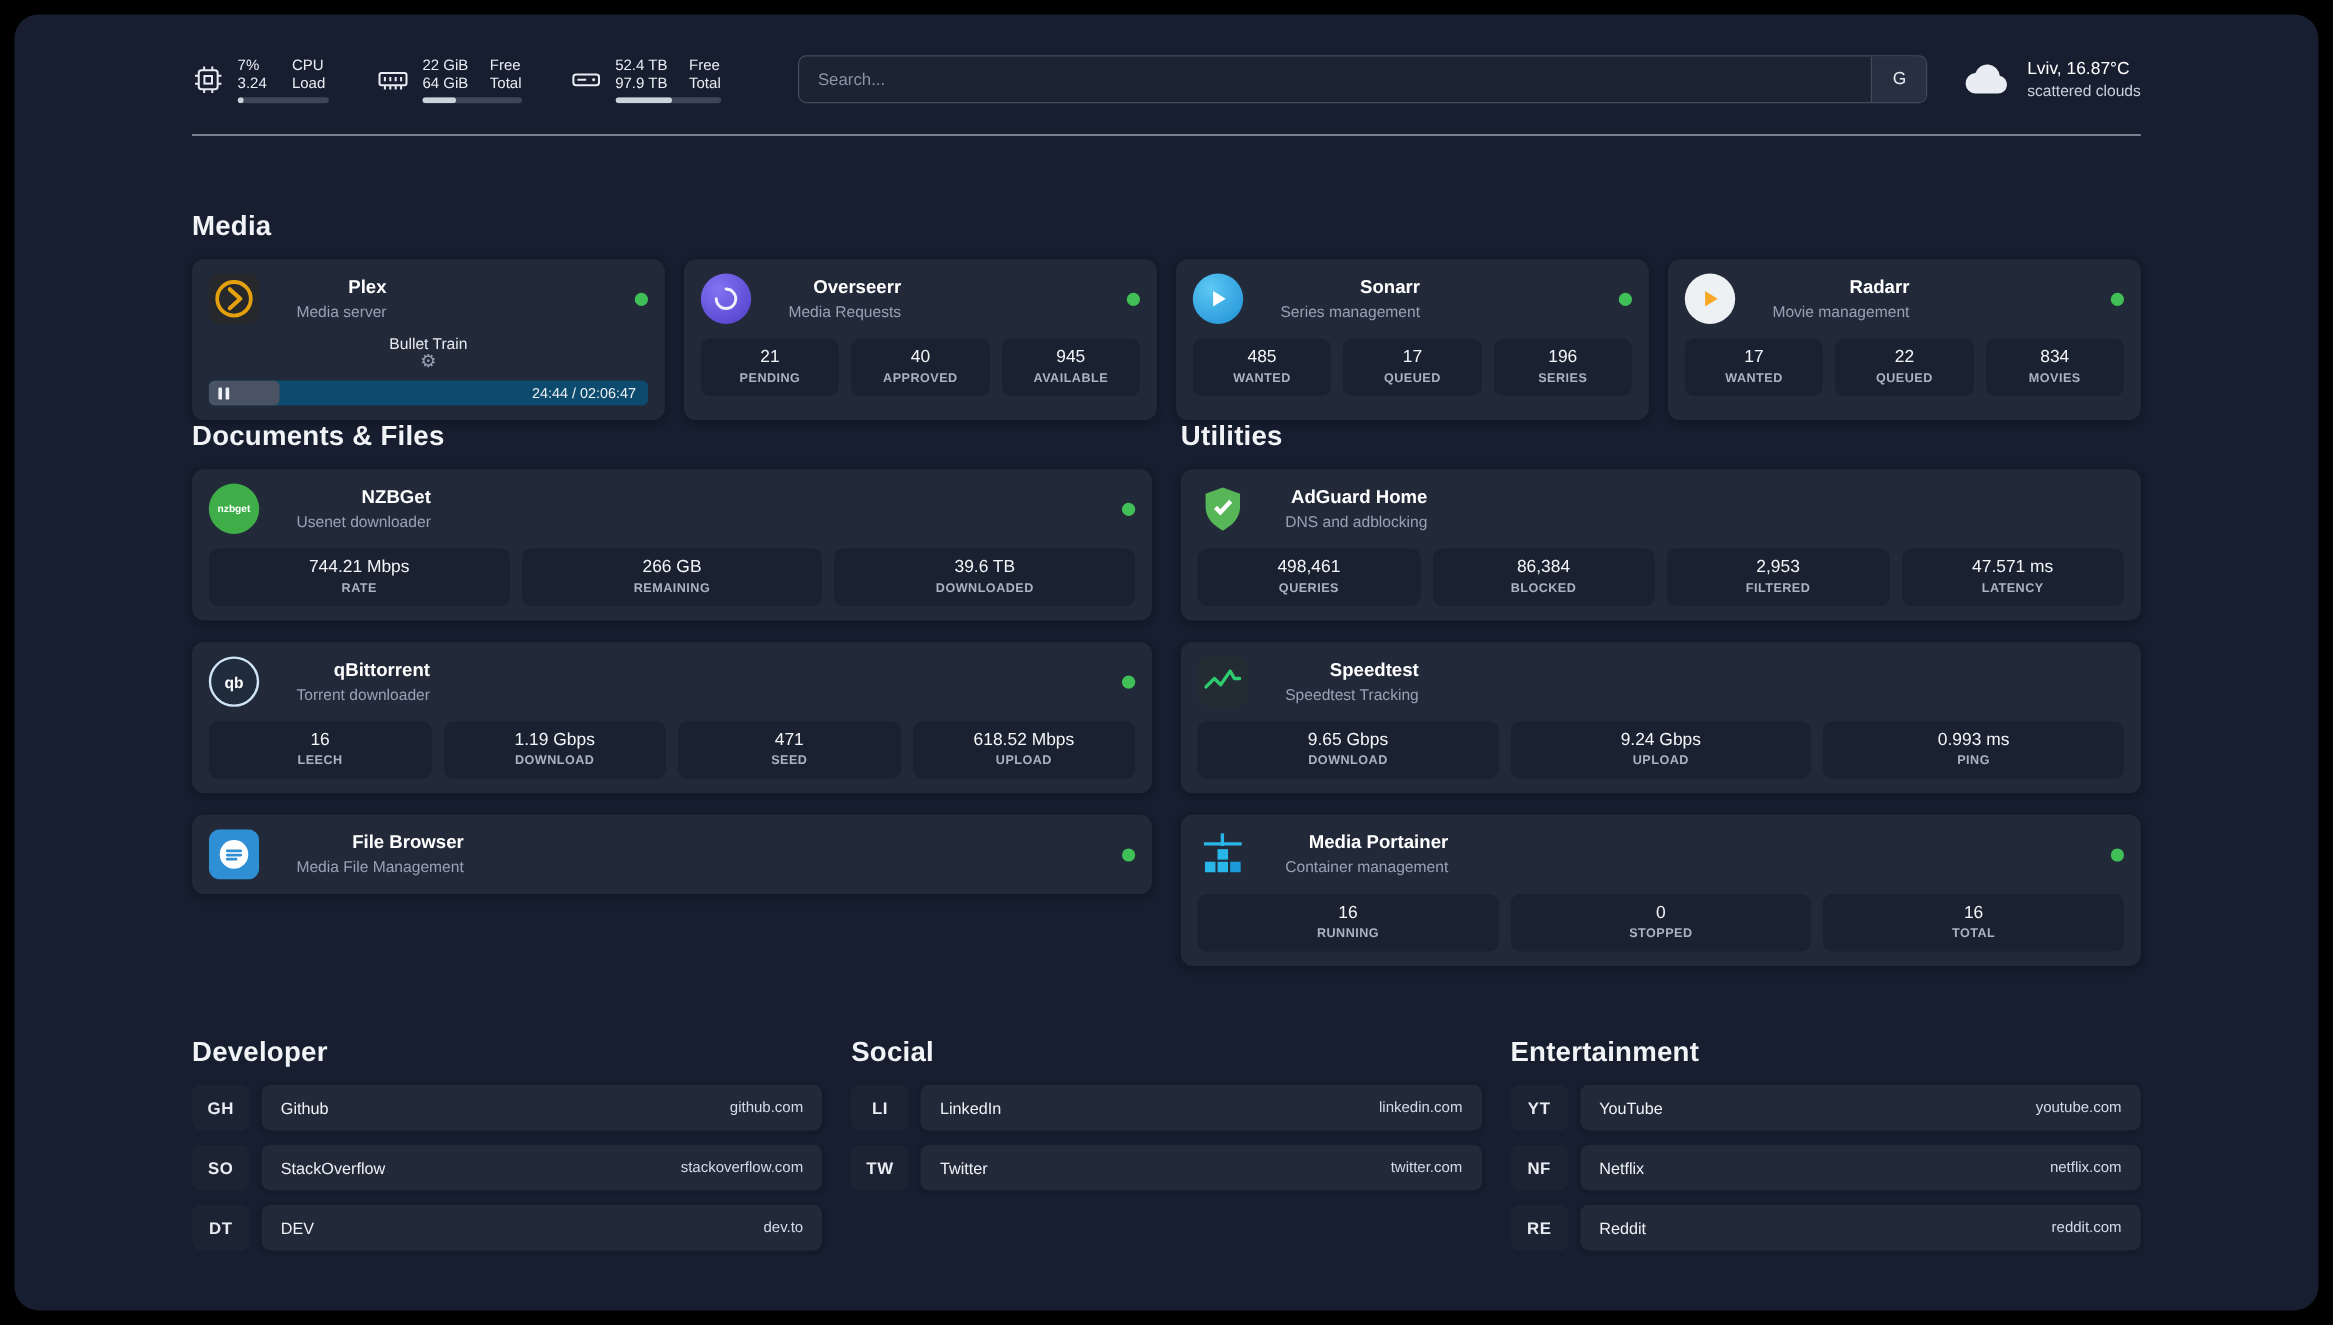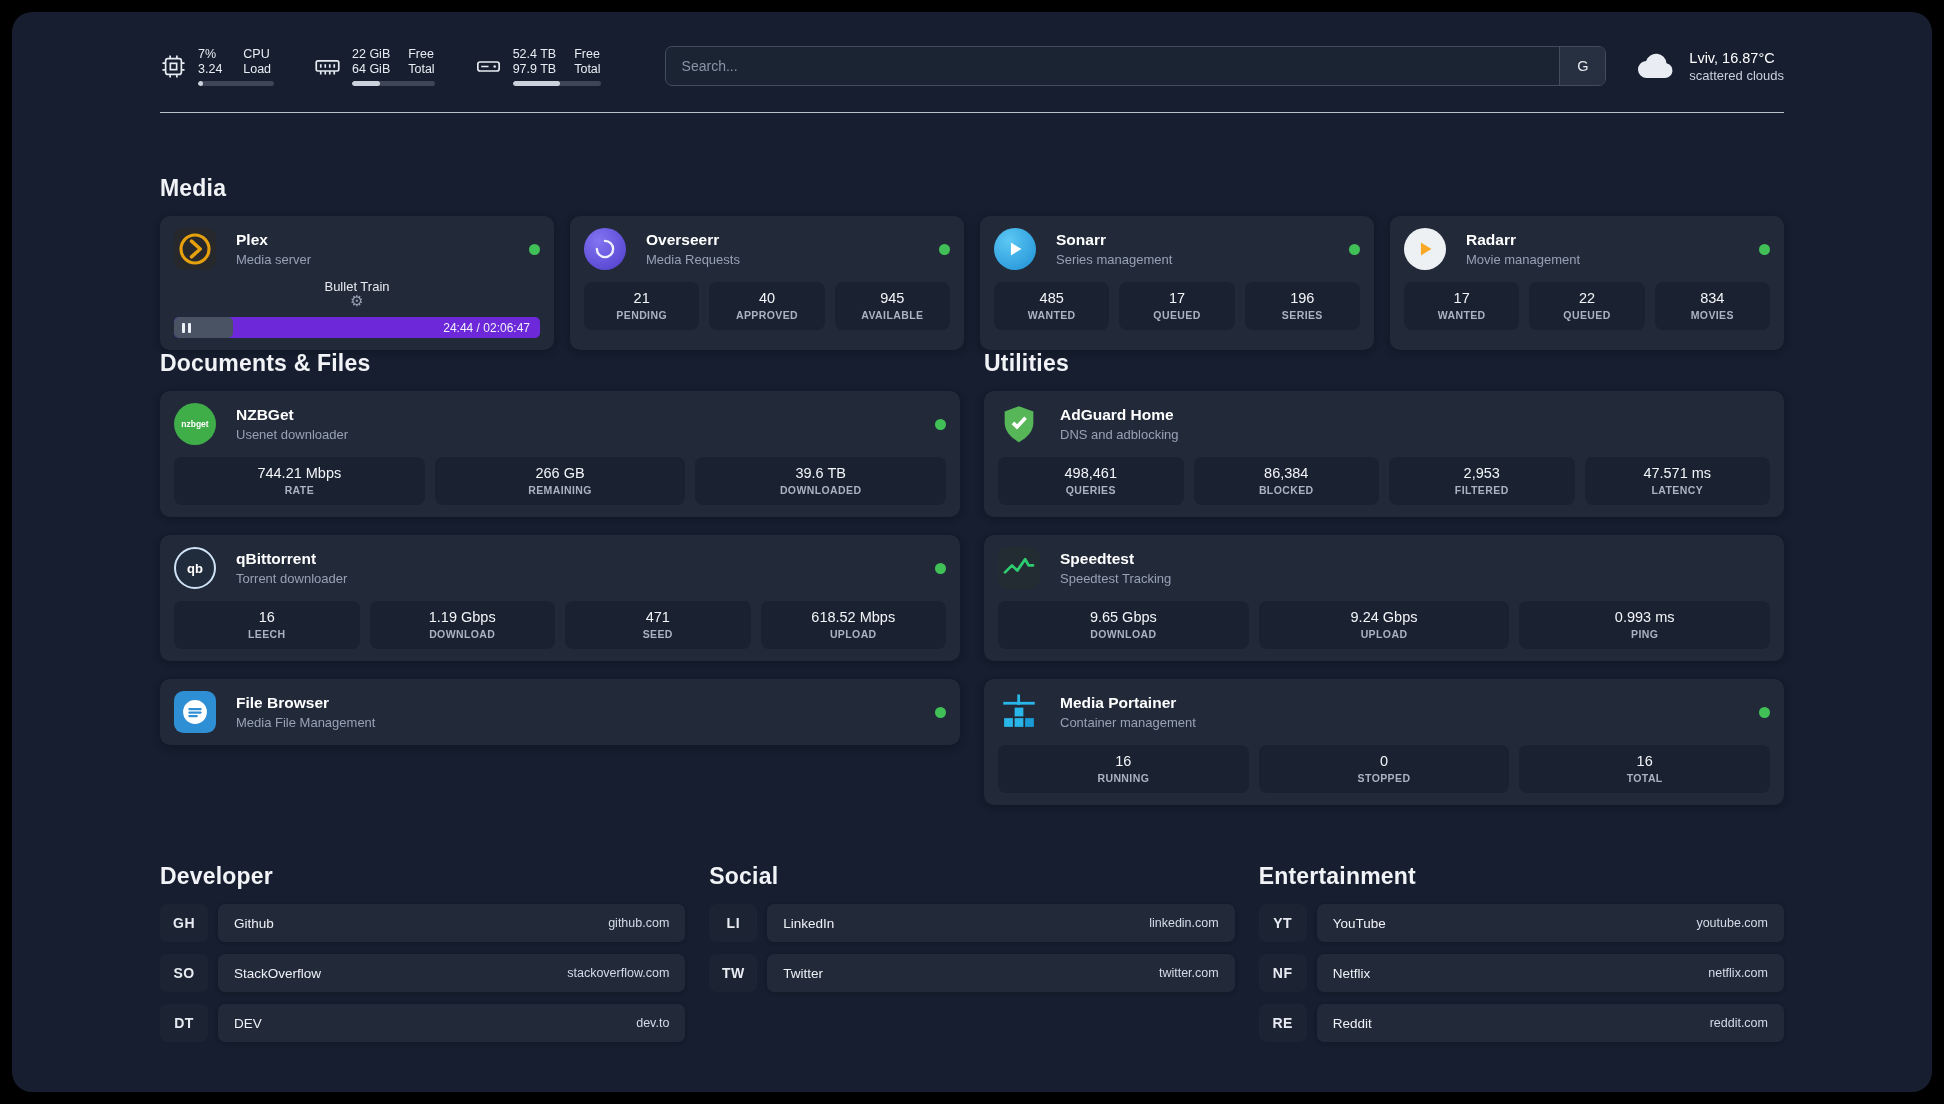--- a/index.html
+++ b/index.html
@@ -40,37 +40,37 @@
   .weather-cond{font-size:13px; color:#c9d0db; margin-top:2px;}
 
   .divider{margin-top:26px; border-top:1.5px solid #ccd2da; opacity:.9;}
 
   
   .section-title{font-size:23px; font-weight:700; color:#f1f3f6; letter-spacing:.2px; margin-bottom:14px;}
   .media-section{margin-top:62px;}
   .cards-row{display:grid; grid-template-columns:repeat(4,1fr); gap:16px;}
 
   .card{background:var(--card); border-radius:10px; padding:12px 14px; box-shadow:0 2px 8px rgba(0,0,0,.28);}
-  .card-head{display:flex; align-items:center; gap:20px;}
+  .card-head{display:flex; align-items:center; gap:31px;text-align:right;}
   .app-icon{width:42px; height:42px; flex:none; display:flex; align-items:center; justify-content:center; border-radius:9px;}
   .app-icon svg{width:100%; height:100%;}
   .app-name{font-size:15.5px; font-weight:700; color:#fff;}
   .app-sub{font-size:13px; color:var(--muted); margin-top:3px;}
   .dot{margin-left:auto; width:11px; height:11px; border-radius:50%; background:var(--green); flex:none;}
 
   .stats-row{display:flex; gap:10px; margin-top:12px;}
   .stat{flex:1; background:var(--tile); border-radius:8px; padding:8px 6px 9px; text-align:center;}
   .stat-value{font-size:14.5px; color:#f3f5f8;}
   .stat-label{font-size:10.5px; font-weight:700; color:#aab3c2; margin-top:3px; letter-spacing:.4px;}
 
   
   .player{margin-top:9px;}
   .player-top{display:flex; justify-content:space-between; align-items:center; font-size:13px; color:#e8ebf0;flex-direction:column;}
   .gear{color:#98a1b2; font-size:15px; cursor:pointer; font-family:"DejaVu Sans",sans-serif; line-height:1;}
-  .player-bar{margin-top:8px; position:relative; height:21px; background:#6d28d9; border-radius:5px; overflow:hidden;}
+  .player-bar{margin-top:8px; position:relative; height:21px; background:#0c4a6e; border-radius:5px; overflow:hidden;}
   .player-fill{position:absolute; left:0; top:0; bottom:0; background:#495363; border-radius:5px;}
   .pause{position:absolute; left:8px; top:50%; transform:translateY(-50%); display:flex; gap:3px; cursor:pointer;}
   .pause i{display:block; width:3px; height:10px; background:#eef1f5; border-radius:1px;}
   .player-time{position:absolute; right:10px; top:50%; transform:translateY(-50%); font-size:12px; color:#eef1f5;}
 
   
   .ic-plex{background:#26282b;}
   .ic-overseerr{background:radial-gradient(circle at 35% 30%,#8274f2,#4f3cc9); border-radius:50%; padding:8px;}
   .ic-sonarr{background:radial-gradient(circle at 35% 30%,#5cc8f4,#1e8fd5); border-radius:50%; padding:7px;}
   .ic-radarr{background:#eef1f4; border-radius:50%; padding:7px;}

